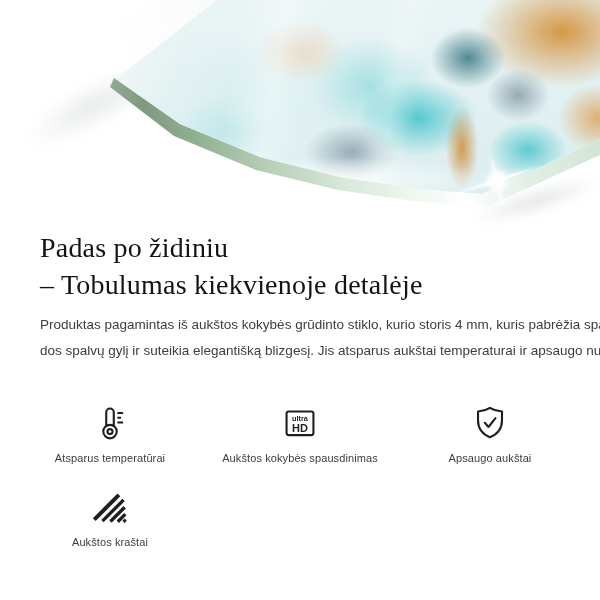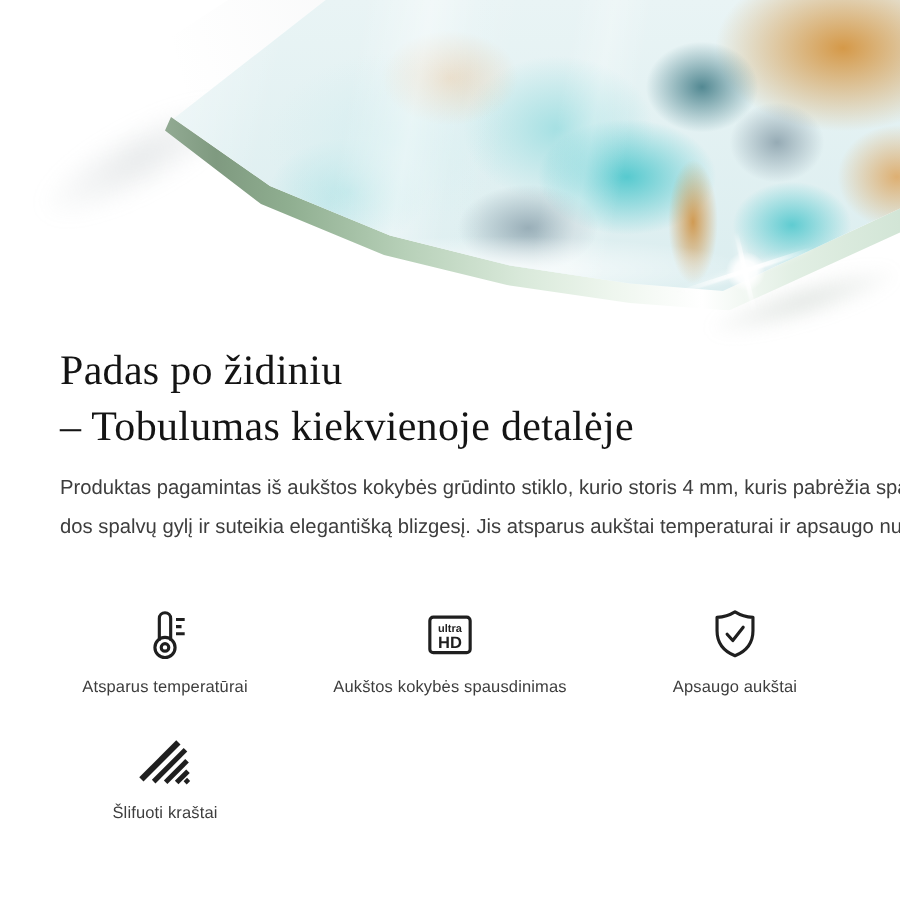--- a/index.html
+++ b/index.html
@@ -166,18 +166,18 @@
 
 
     <div class="feature">
       <svg class="ico" viewBox="0 0 40 40">
         <path class="s2" stroke-width="3.8" d="M5 32 L28.5 8.5"></path>
         <path class="s2" stroke-width="3.2" d="M12.8 33.4 L33 13.2"></path>
         <path class="s2" stroke-width="3.2" d="M20.4 33.8 L34 20.2"></path>
         <path class="s2" stroke-width="3.2" d="M27.4 34 L34.6 26.8"></path>
         <path class="s2" stroke-width="2.8" d="M32.8 34.2 L35 32"></path>
       </svg>
-      <span class="flabel">Šlifuoti kraštai</span>
+      <span class="flabel">Aukštos kraštai</span>
     </div>
 
 
   </div>
 </div>
 
 </body></html>

